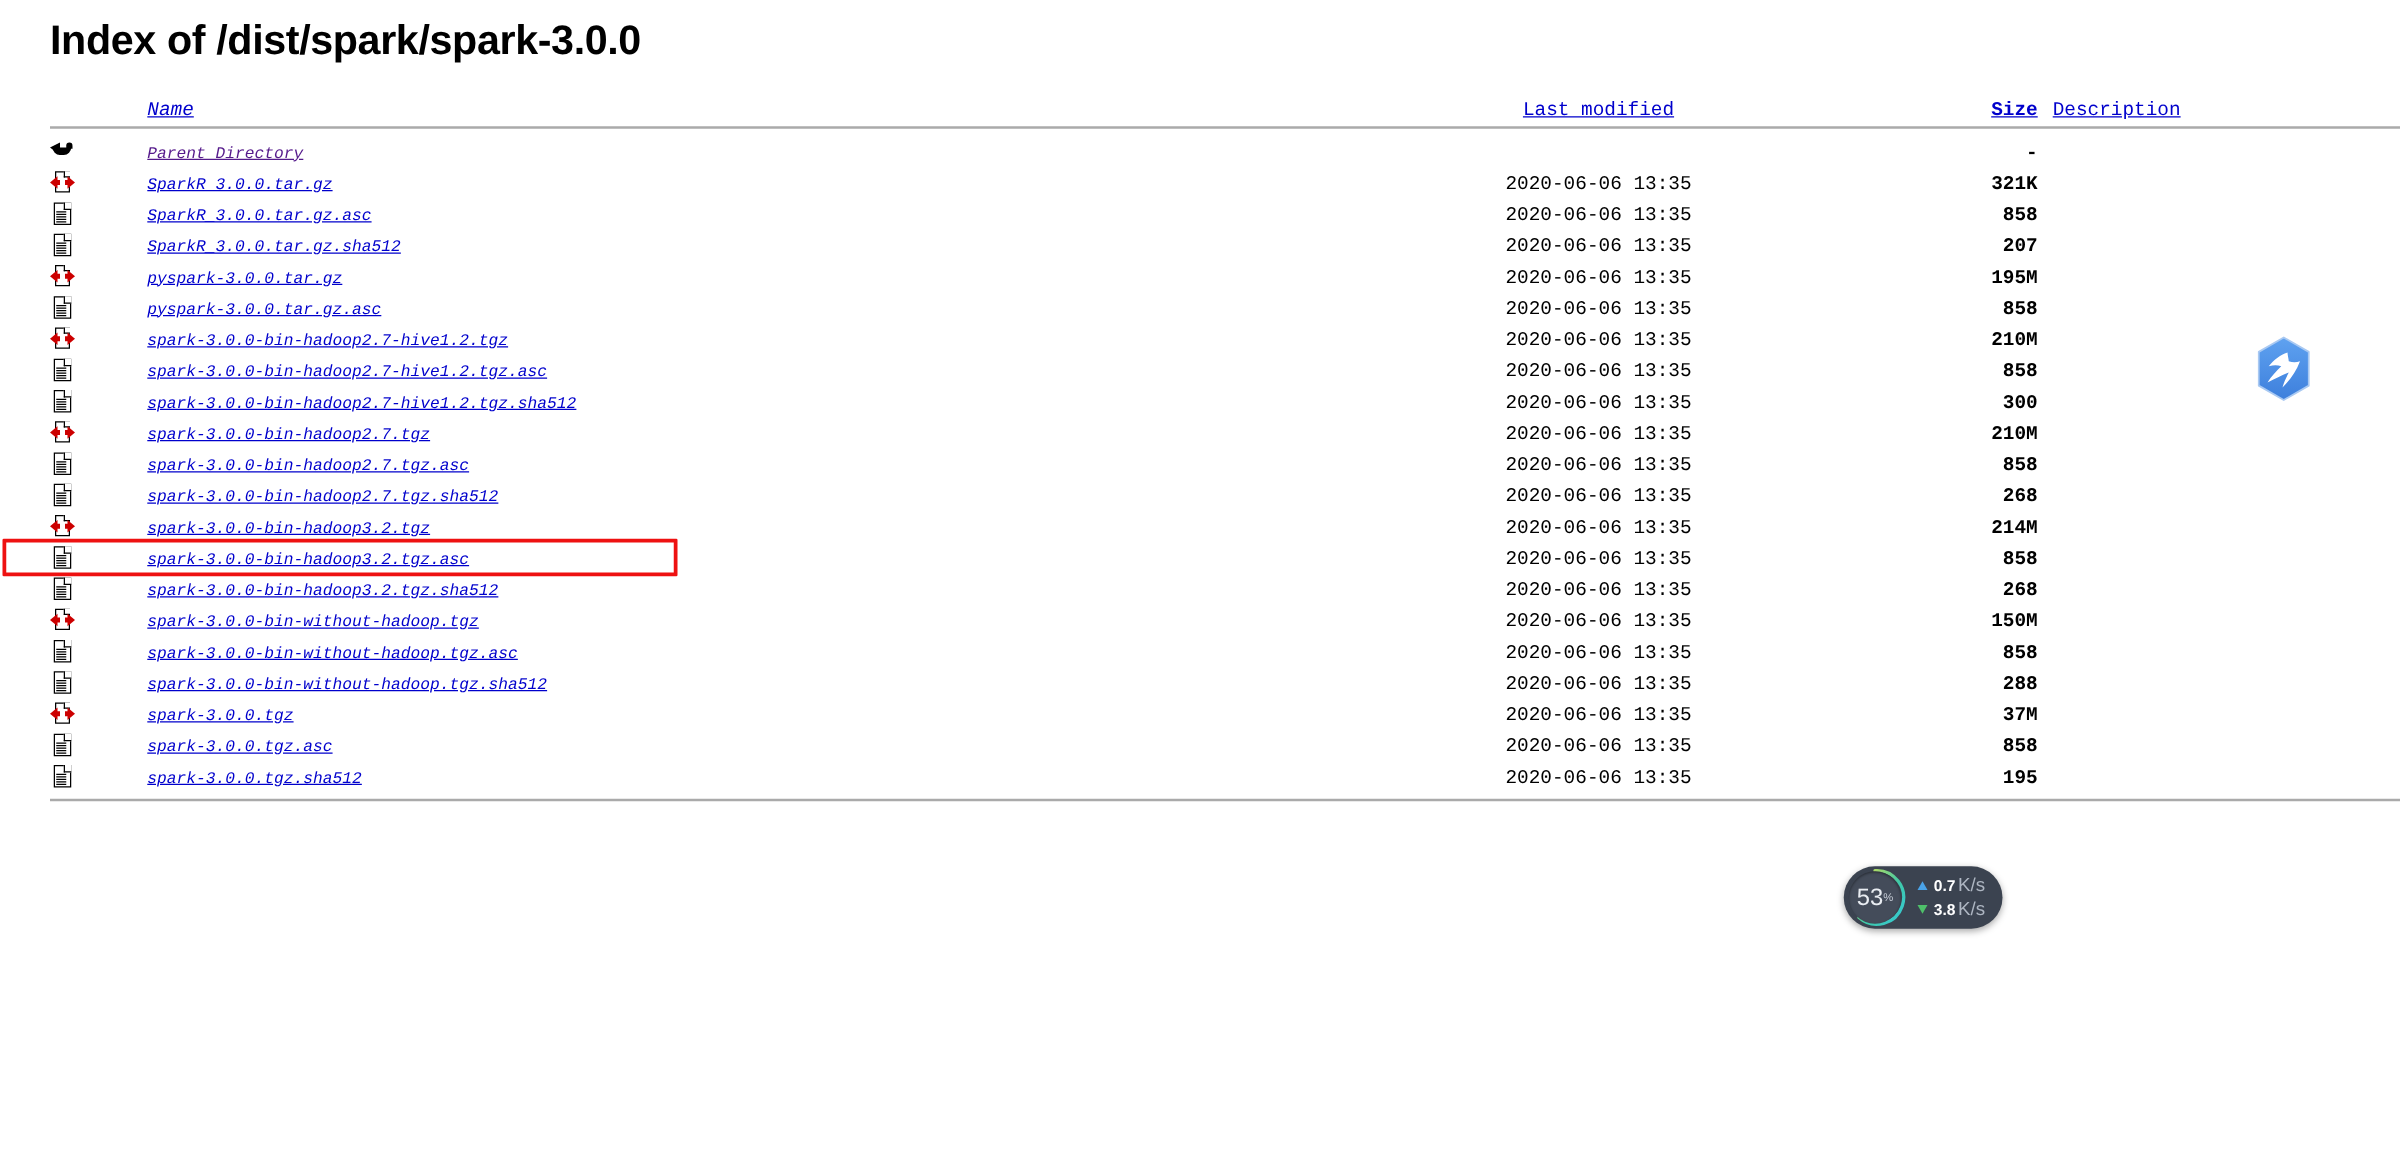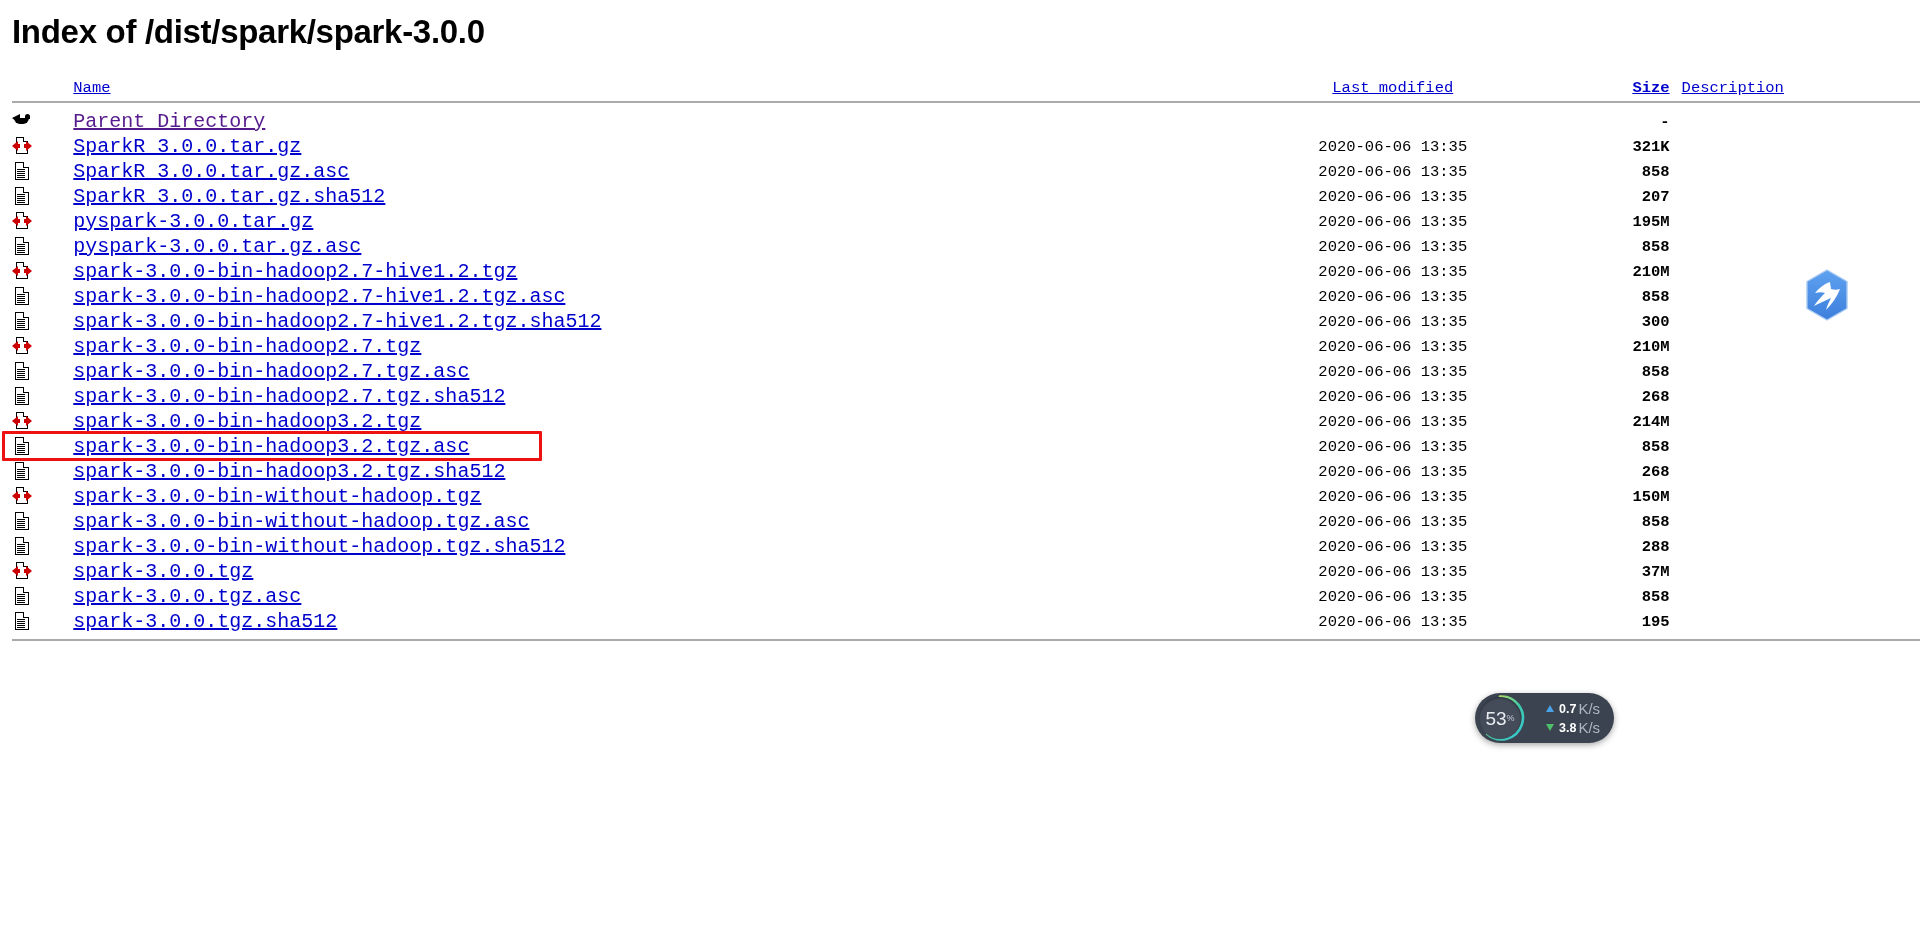--- a/index.html
+++ b/index.html
@@ -4,21 +4,21 @@
 <style>
   * { box-sizing: border-box; }
   html, body {
     margin: 0; padding: 0;
     width: 1920px; height: 937px;
     background: #ffffff;
     overflow: hidden;
     font-family: "Liberation Sans", sans-serif;
   }
 
-  #page { position: relative; width: 1920px; height: 937px; background:#fff; }
+  #page { position: relative; width: 1920px; height: 937px; background:#fff;padding-left:28px; }
 
   .page-title {
     font-family: "Liberation Sans", sans-serif;
     font-size: 33px;
     font-weight: bold;
     color: #000;
     margin: 0;
     padding: 13px 0 0 12px;
     letter-spacing: -0.3px;
   }
@@ -54,30 +54,30 @@
     height: 2px;
     width: 1908px;
     background: #aaaaaa;
     margin: 5px 0 0 0;
   }
 
   tr.frow { height: 25px; }
   tr.frow td { height: 25px; white-space: pre; }
 
   td.c-icon { width: 28px; padding-right: 5px; }
-  td.c-name { width: 330px; padding-right: 10px; }
+  td.c-name { width: 330px; padding-right: 10px; font-style: italic; }
   td.c-date { width: 148px; text-align: center; }
   td.c-size { width: 52px; text-align: right; padding-left: 10px; font-weight: bold; }
   td.c-desc { width: 80px; }
 
   .flink {
     color: #0000cc;
     text-decoration: underline;
     font-family: "Liberation Mono", monospace;
-    font-size: 20px;
+    font-size: 13px;
   }
   .flink.visited { color: #551a8b; }
 
   .meta {
     font-family: "Liberation Mono", monospace;
     font-size: 15.5px;
     color: #000;
     white-space: pre;
   }
 
@@ -153,21 +153,20 @@
 
   
   .netwidget {
     position: absolute;
     display: flex; align-items: center;
     height: 50px;
     background: #3b4350;
     border-radius: 25px;
     box-shadow: 0 2px 6px rgba(0,0,0,0.35);
     padding-right: 14px;
-    gap: 12px;
   }
   .gauge {
     position: relative;
     width: 50px; height: 50px;
     flex: 0 0 50px;
     margin-left: 0px;
   }
   .gauge svg { position:absolute; left:0; top:0; }
   .gauge-core {
     position:absolute; left:4px; top:4px; width:42px; height:42px;

